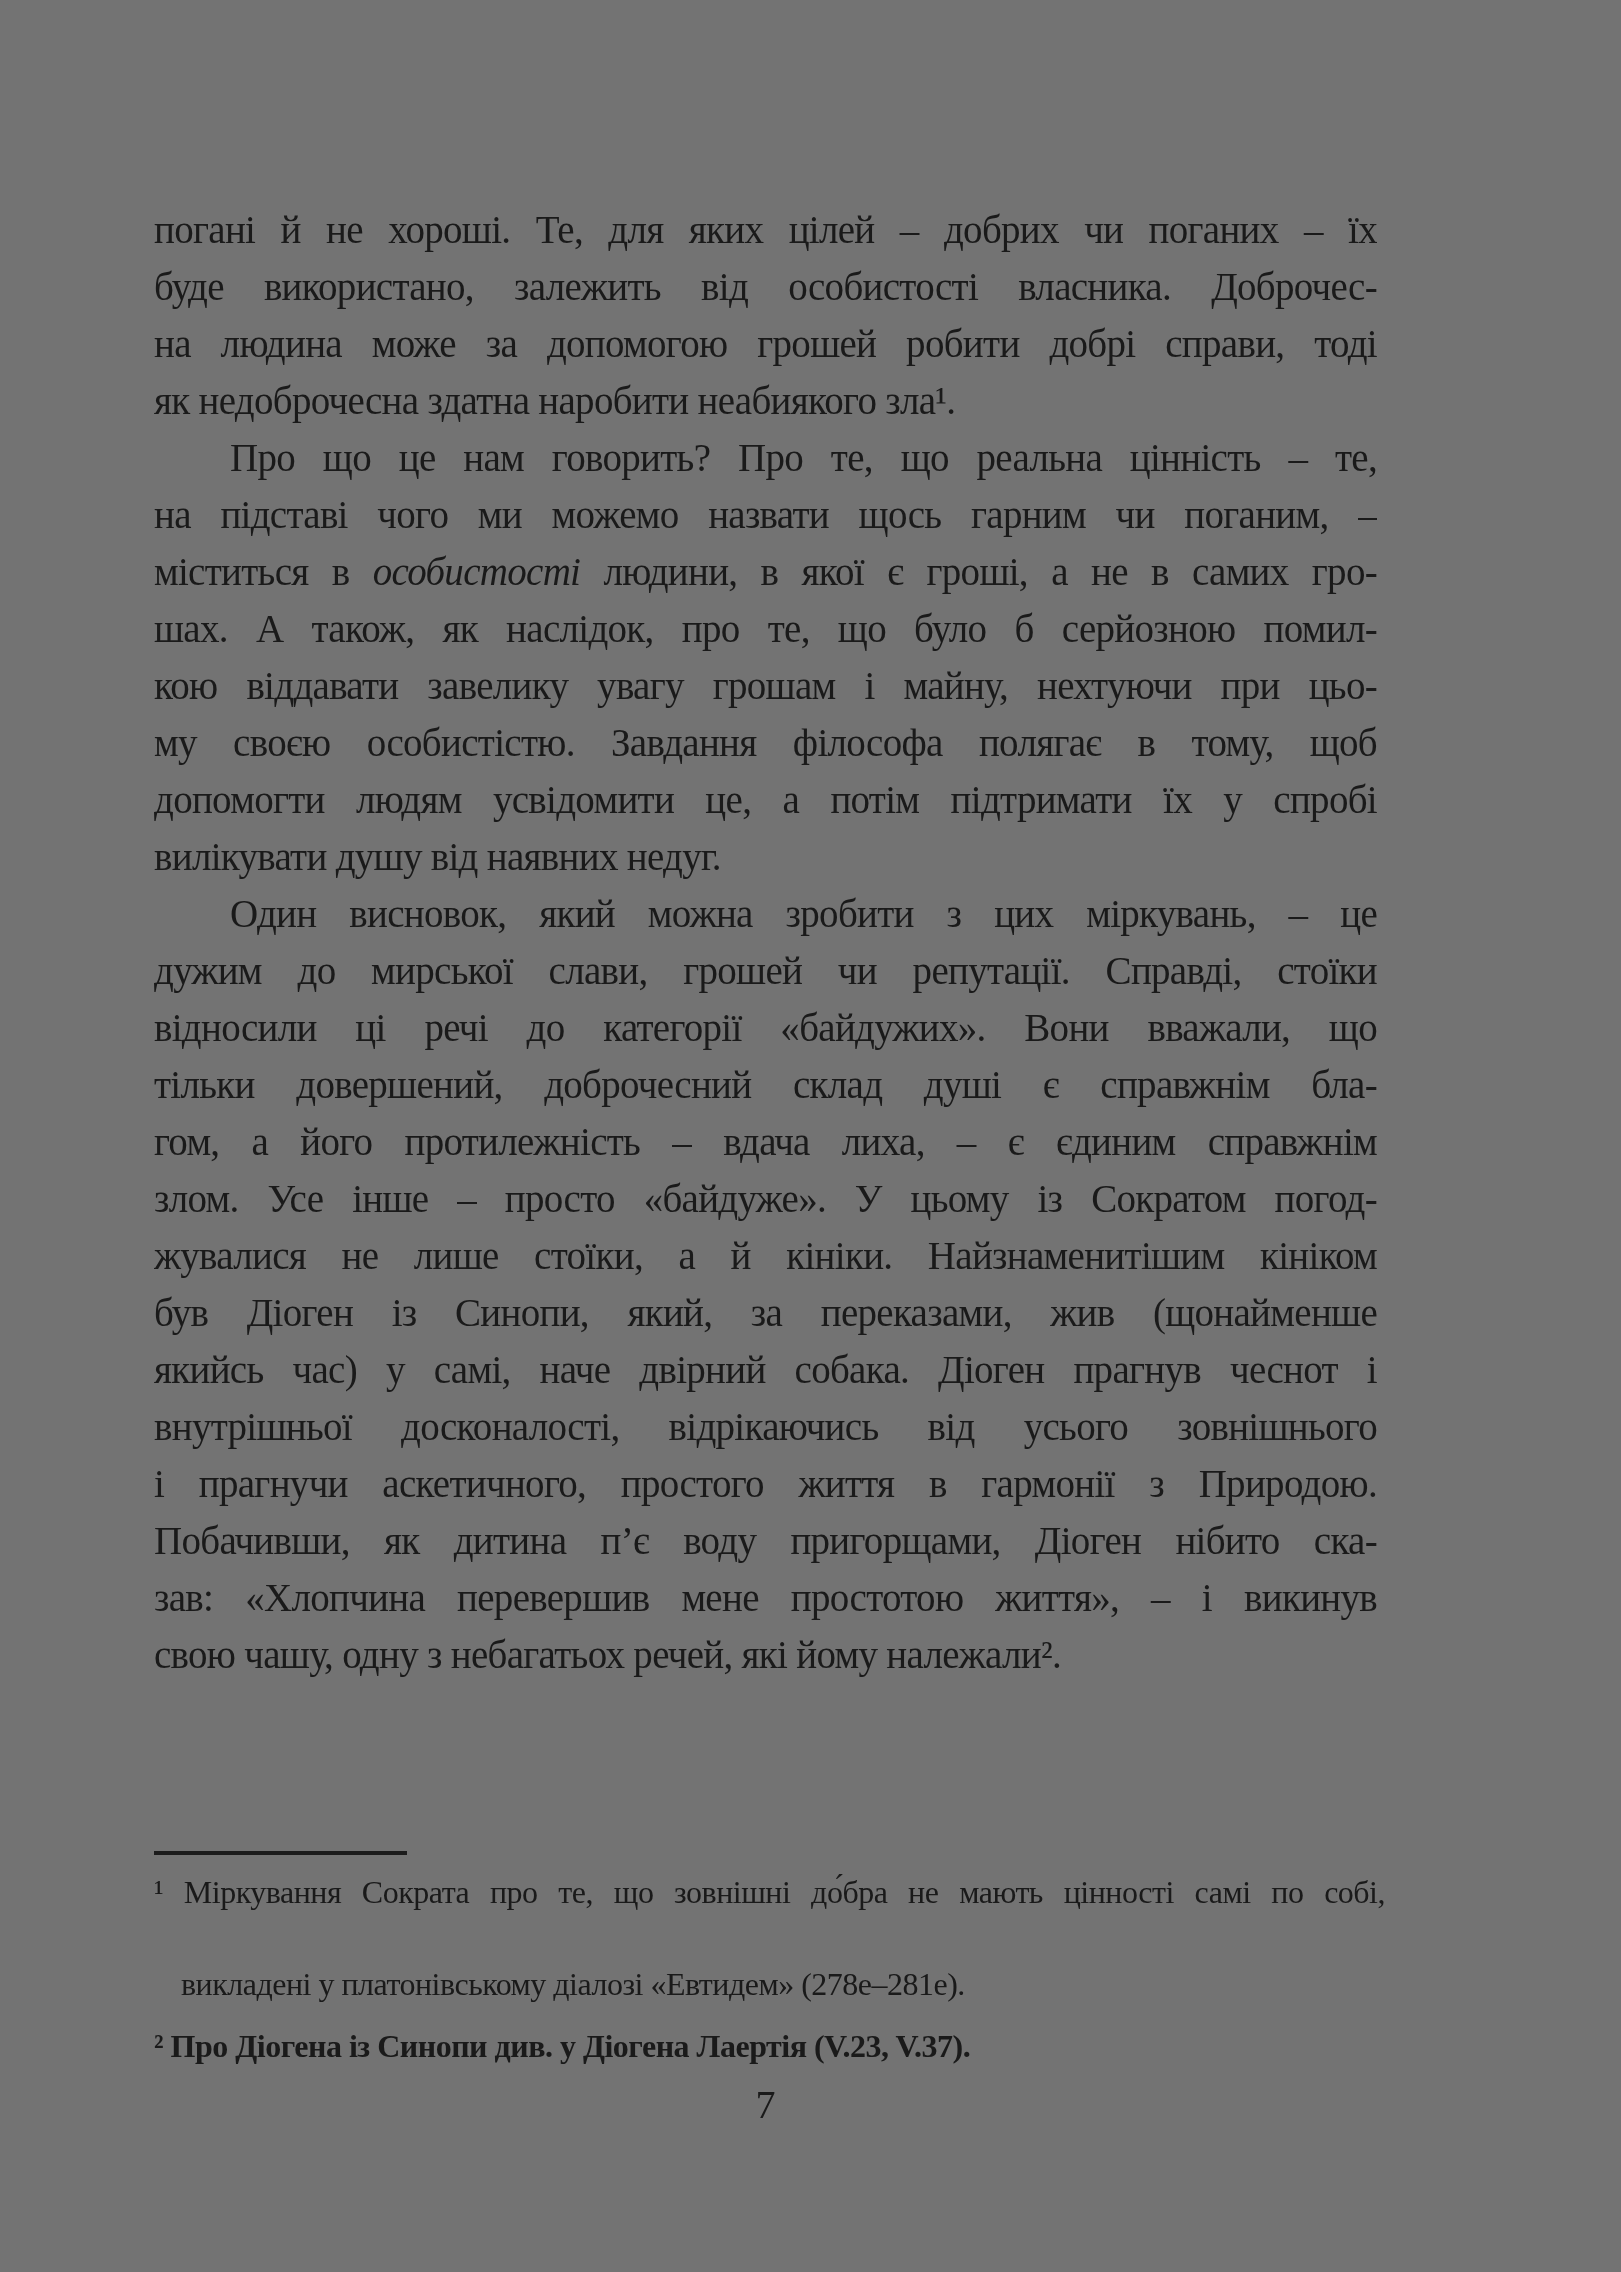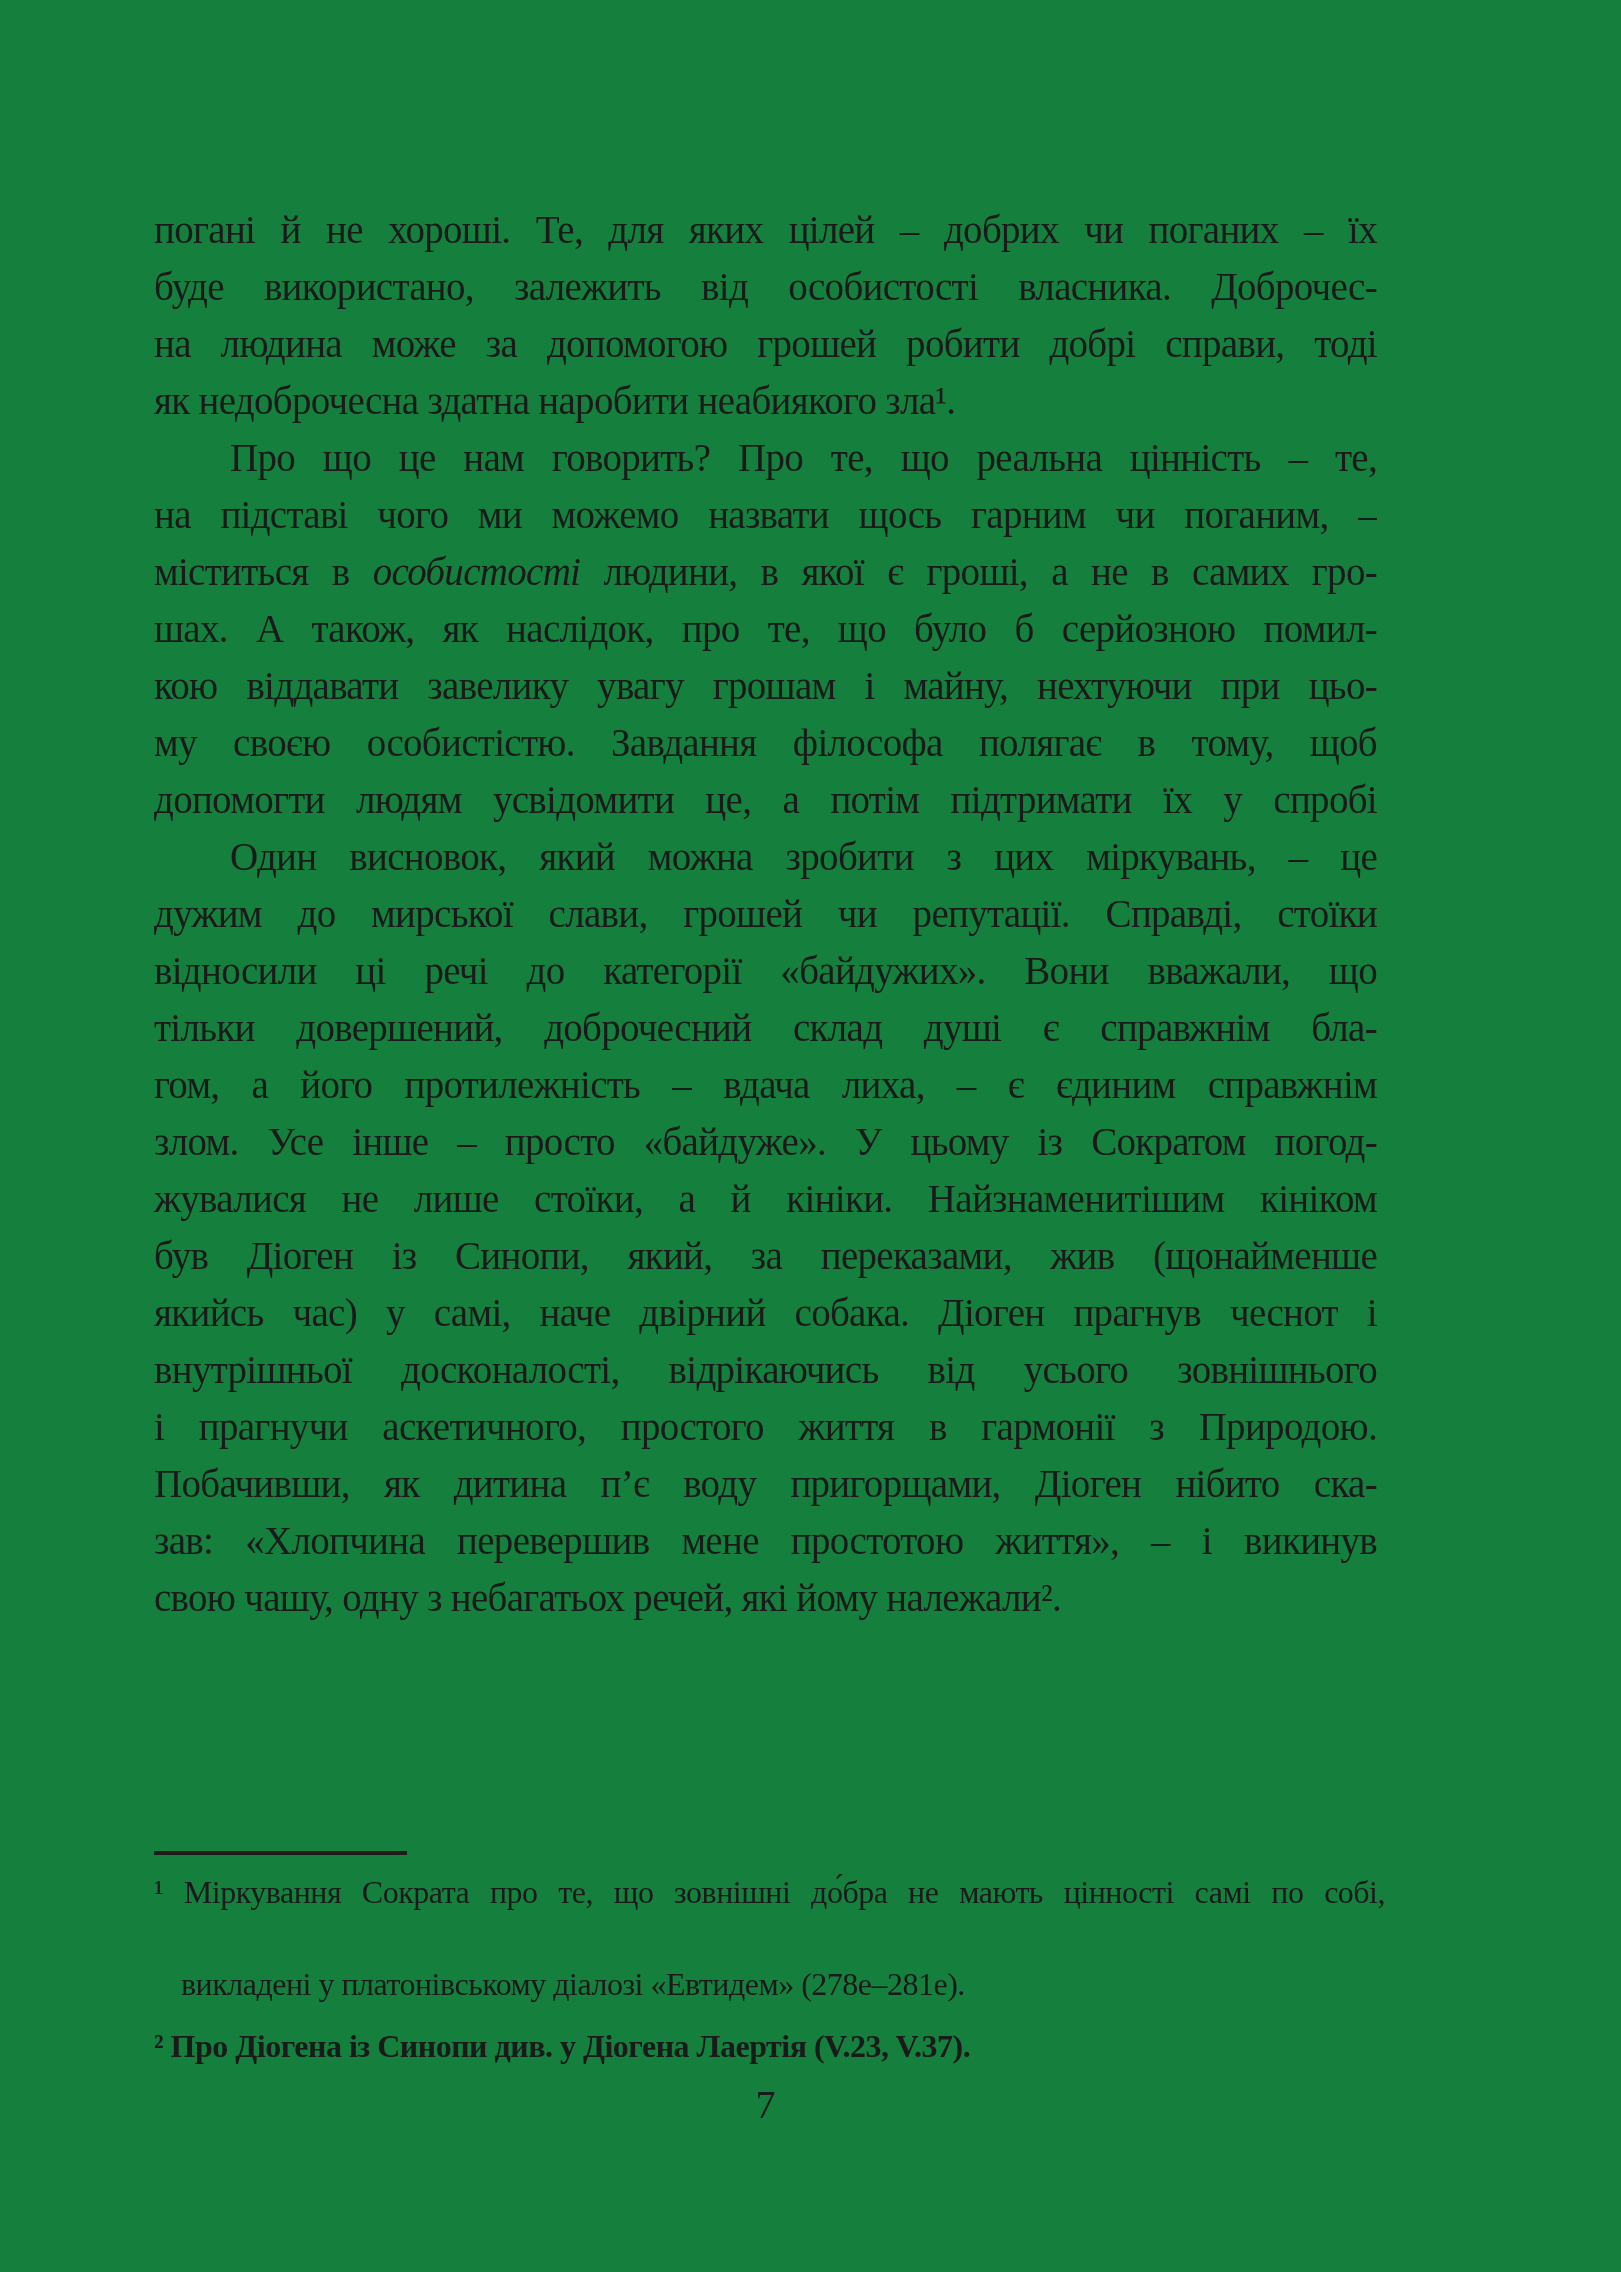--- a/index.html
+++ b/index.html
@@ -4,21 +4,21 @@
 <style>
   html, body {
     margin: 0;
     padding: 0;
     background: #ffffff;
   }
   .page {
     position: relative;
     width: 1621px;
     height: 2273px;
-    background: #15803d;
+    background: #737373;
     font-family: "Liberation Serif", "DejaVu Serif", serif;
     color: #1a1a1a;
     overflow: hidden;
   }
   .main-text {
     position: absolute;
     left: 154px;
     top: 201px;
     width: 1223px;
   }
@@ -99,20 +99,21 @@
     </div>
 
     <div class="para">
       <div class="line indent">Про що це нам говорить? Про те, що реальна цінність – те,</div>
       <div class="line">на підставі чого ми можемо назвати щось гарним чи поганим, –</div>
       <div class="line"><span>міститься в </span><span class="italic">особистості</span><span> людини, в якої є гроші, а не в самих гро-</span></div>
       <div class="line">шах. А також, як наслідок, про те, що було б серйозною помил-</div>
       <div class="line">кою віддавати завелику увагу грошам і майну, нехтуючи при цьо-</div>
       <div class="line">му своєю особистістю. Завдання філософа полягає в тому, щоб</div>
       <div class="line">допомогти людям усвідомити це, а потім підтримати їх у спробі</div>
+      <div class="line para-end">вилікувати душу від наявних недуг.</div>
     </div>
 
     <div class="para">
       <div class="line indent">Один висновок, який можна зробити з цих міркувань, – це</div>
       <div class="line">дужим до мирської слави, грошей чи репутації. Справді, стоїки</div>
       <div class="line">відносили ці речі до категорії «байдужих». Вони вважали, що</div>
       <div class="line">тільки довершений, доброчесний склад душі є справжнім бла-</div>
       <div class="line">гом, а його протилежність – вдача лиха, – є єдиним справжнім</div>
       <div class="line">злом. Усе інше – просто «байдуже». У цьому із Сократом погод-</div>
       <div class="line">жувалися не лише стоїки, а й кініки. Найзнаменитішим кініком</div>

